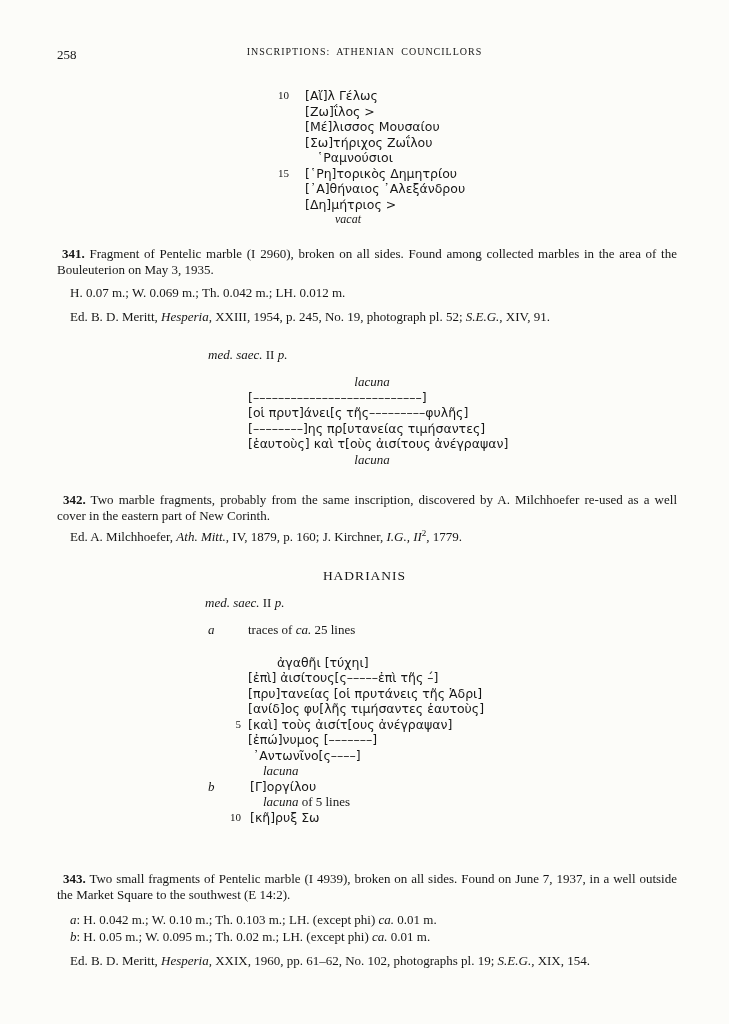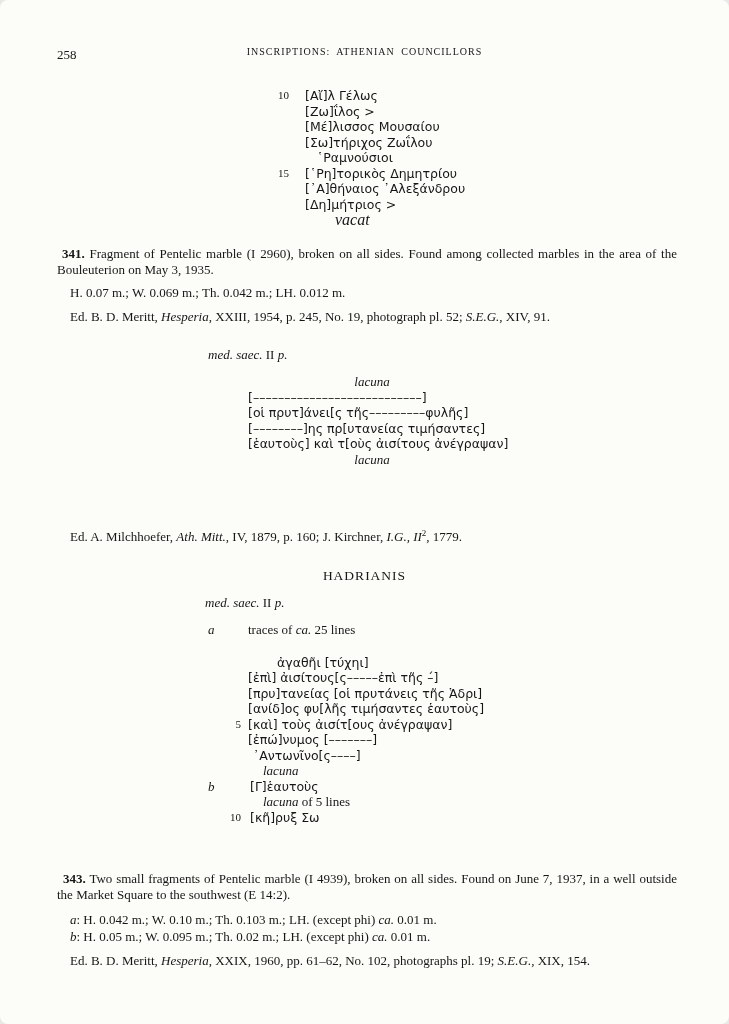--- a/index.html
+++ b/index.html
@@ -1,30 +1,30 @@
 <!DOCTYPE html>
 <html><head>
 <meta charset="utf-8">
 <style>
   html,body{margin:0;padding:0;background:#e8e8e6;}
   .page{position:relative;width:729px;height:1024px;background:#fcfcf9;color:#161616;
-        font-family:"Liberation Serif",serif;font-size:13px;overflow:hidden;border-radius:8px;}
+        font-family:"Liberation Serif",serif;font-size:13px;overflow:hidden;}
   .abs{position:absolute;}
   .it{font-style:italic;}
   .bold{font-weight:bold;}
   .para{width:620px;line-height:16px;text-align:justify;}
   .para .first{text-indent:11px;}
   .header-title{left:0;right:0;text-align:center;font-size:10px;letter-spacing:1px;word-spacing:3px;}
   .greek{font-family:"DejaVu Sans",sans-serif;font-size:12.5px;}
   .gblock{line-height:15.5px;}
   .grow{position:relative;white-space:nowrap;}
   .grow .num{position:absolute;left:0;width:18px;font-family:"Liberation Serif",serif;font-size:11px;}
   .b1 .grow{padding-left:27px;}
   .b1 .p12{padding-left:39px;}
-  .b1 .vacat{padding-left:57px;font-family:"Liberation Serif",serif;font-size:16px;}
+  .b1 .vacat{padding-left:57px;font-family:"Liberation Serif",serif;font-size:12px;}
   .b341{width:248px;}
   .b341 .cen{text-align:center;font-family:"Liberation Serif",serif;font-size:13px;}
   .b342 .grow{padding-left:43px;}
   .b342 .lab{position:absolute;left:3px;font-family:"Liberation Serif",serif;font-size:13px;font-style:italic;}
   .b342 .num{left:18px;width:18px;text-align:right;}
   .b342 .roman{font-family:"Liberation Serif",serif;font-size:13px;}
   .b342 .gap{margin-top:17px;}
   .b342 .p2{padding-left:45px;}  
   .b342 .p5{padding-left:48px;}
   .b342 .p10{padding-left:53px;}
@@ -66,39 +66,42 @@
   </div>
   <div class="abs greek gblock b341" style="left:248px;top:374px;">
     <div class="cen it">lacuna</div>
     <div class="grow"><span>[–––––––––––––––––––––––––––]</span></div>
     <div class="grow"><span>[οἱ πρυτ]άνει[ς τῆς–––––––––φυλῆς]</span></div>
     <div class="grow"><span>[––––––––]ης πρ[υτανείας τιμήσαντες]</span></div>
     <div class="grow"><span>[ἑαυτοὺς] καὶ τ[οὺς ἀισίτους ἀνέγραψαν]</span></div>
     <div class="cen it">lacuna</div>
   </div>
 
+  <div class="abs para" style="left:57px;top:492px;">
+    <span class="bold" style="margin-left:6px;">342.</span><span> Two marble fragments, probably from the same inscription, discovered by A. Milchhoefer re-used as a well cover in the eastern part of New Corinth.</span>
+  </div>
   <div class="abs" style="left:70px;top:529px;">
     <span>Ed. A. Milchhoefer, </span><span class="it">Ath. Mitt.</span><span>, IV, 1879, p. 160; J. Kirchner, </span><span class="it">I.G.</span><span class="it">, II</span><sup>2</sup><span>, 1779.</span>
   </div>
   <div class="abs hadr" style="top:568px;">HADRIANIS</div>
   <div class="abs" style="left:205px;top:595px;">
     <span class="it">med. saec.</span><span> II </span><span class="it">p.</span>
   </div>
 
   <div class="abs greek gblock b342" style="left:205px;top:622px;">
     <div class="grow roman"><span class="lab">a</span><span>traces of </span><span class="it">ca.</span><span> 25 lines</span></div>
     <div class="grow p29 gap"><span>ἀγαθῆι [τύχηι]</span></div>
     <div class="grow"><span>[ἐπὶ] ἀισίτους[ς–––––ἐπὶ τῆς –́]</span></div>
     <div class="grow"><span>[πρυ]τανείας [οἱ πρυτάνεις τῆς Ἁδρι]</span></div>
     <div class="grow"><span>[ανίδ]ος φυ[λῆς τιμήσαντες ἑαυτοὺς]</span></div>
     <div class="grow"><span class="num">5</span><span>[καὶ] τοὺς ἀισίτ[ους ἀνέγραψαν]</span></div>
     <div class="grow"><span>[ἐπώ]νυμος [–––––––]</span></div>
     <div class="grow p5"><span>᾿Αντωνῖνο[ς––––]</span></div>
     <div class="grow p15 roman"><span class="it">lacuna</span></div>
-    <div class="grow p2"><span class="lab">b</span><span>[Γ]ἑαυτοὺς</span></div>
+    <div class="grow p2"><span class="lab">b</span><span>[Γ]οργίλου</span></div>
     <div class="grow p15 roman"><span class="it">lacuna</span><span> of 5 lines</span></div>
     <div class="grow p2"><span class="num">10</span><span>[κῆ]ρυξ Σω</span></div>
   </div>
 
   <div class="abs para" style="left:57px;top:871px;">
     <span class="bold" style="margin-left:6px;">343.</span><span> Two small fragments of Pentelic marble (I 4939), broken on all sides. Found on June 7, 1937, in a well outside the Market Square to the southwest (E 14:2).</span>
   </div>
   <div class="abs" style="left:70px;top:912px;">
     <span class="it">a</span><span>: H. 0.042 m.; W. 0.10 m.; Th. 0.103 m.; LH. (except phi) </span><span class="it">ca.</span><span> 0.01 m.</span>
   </div>

